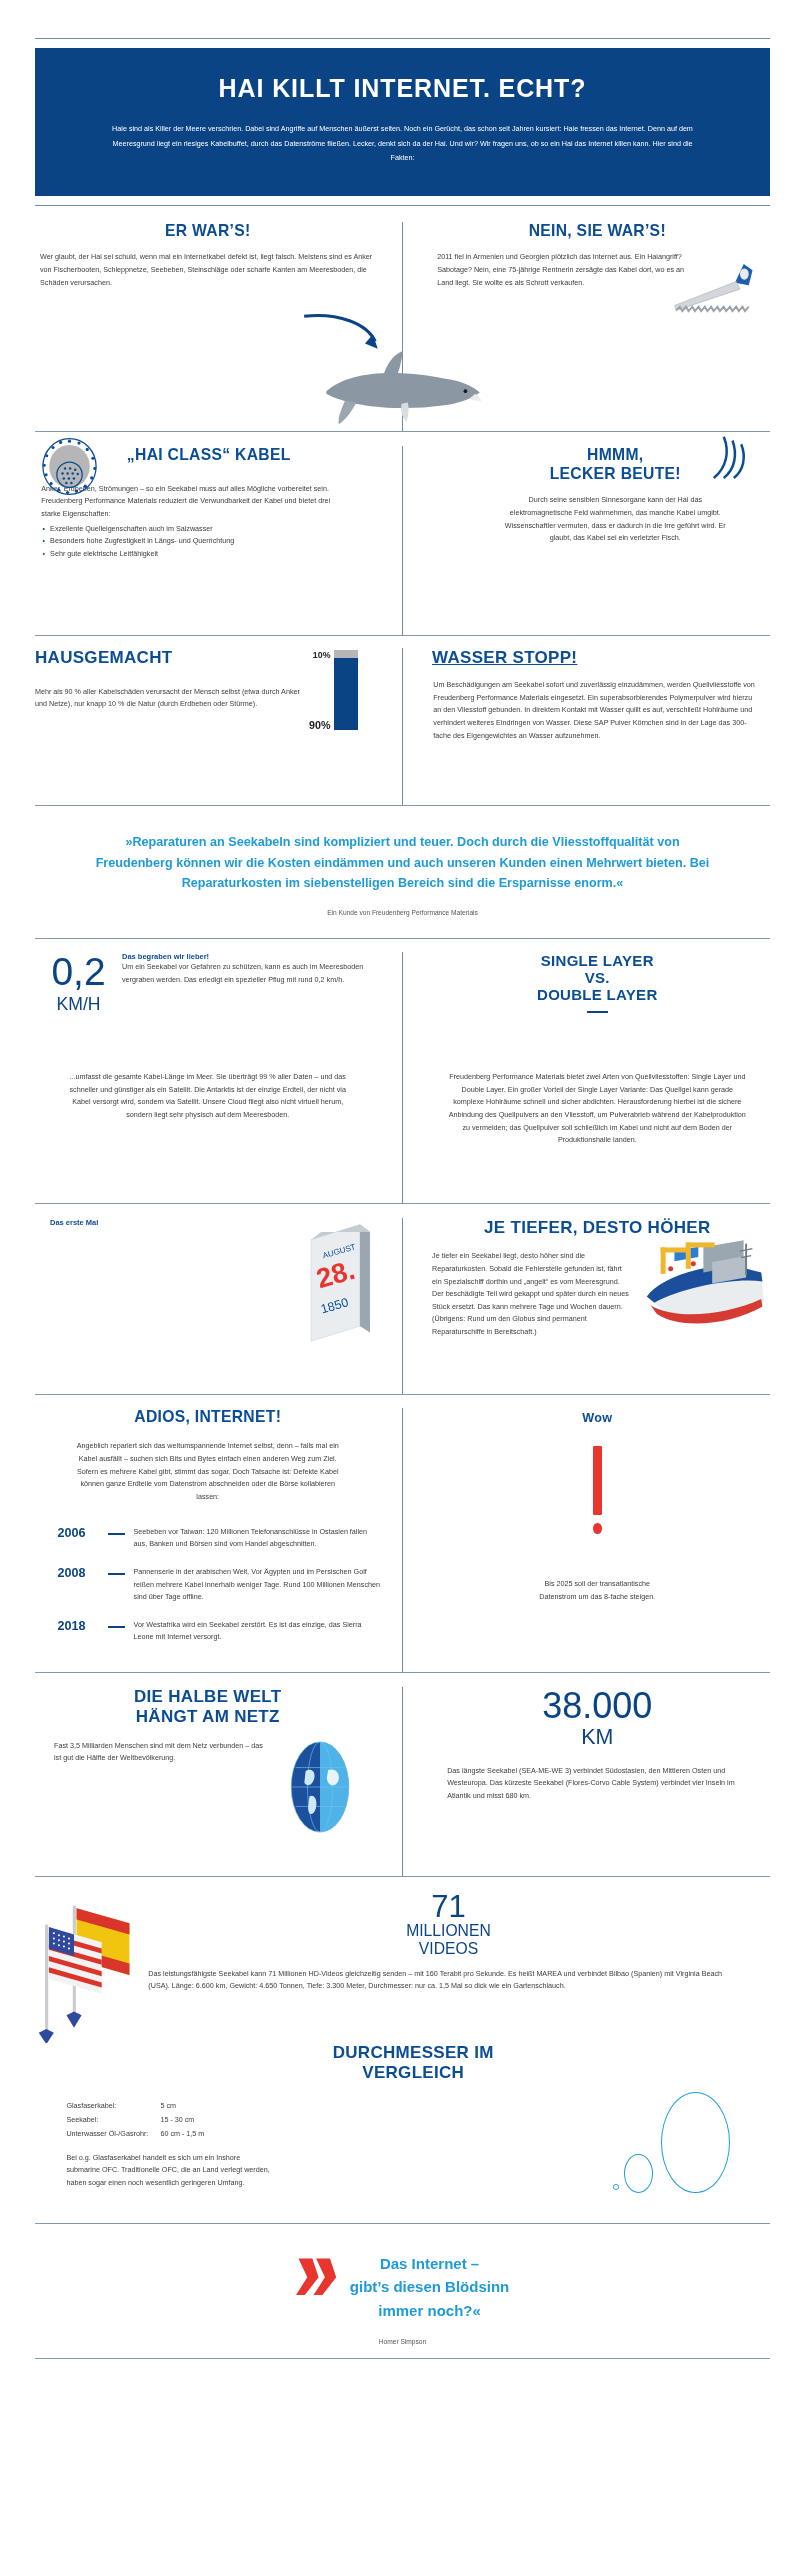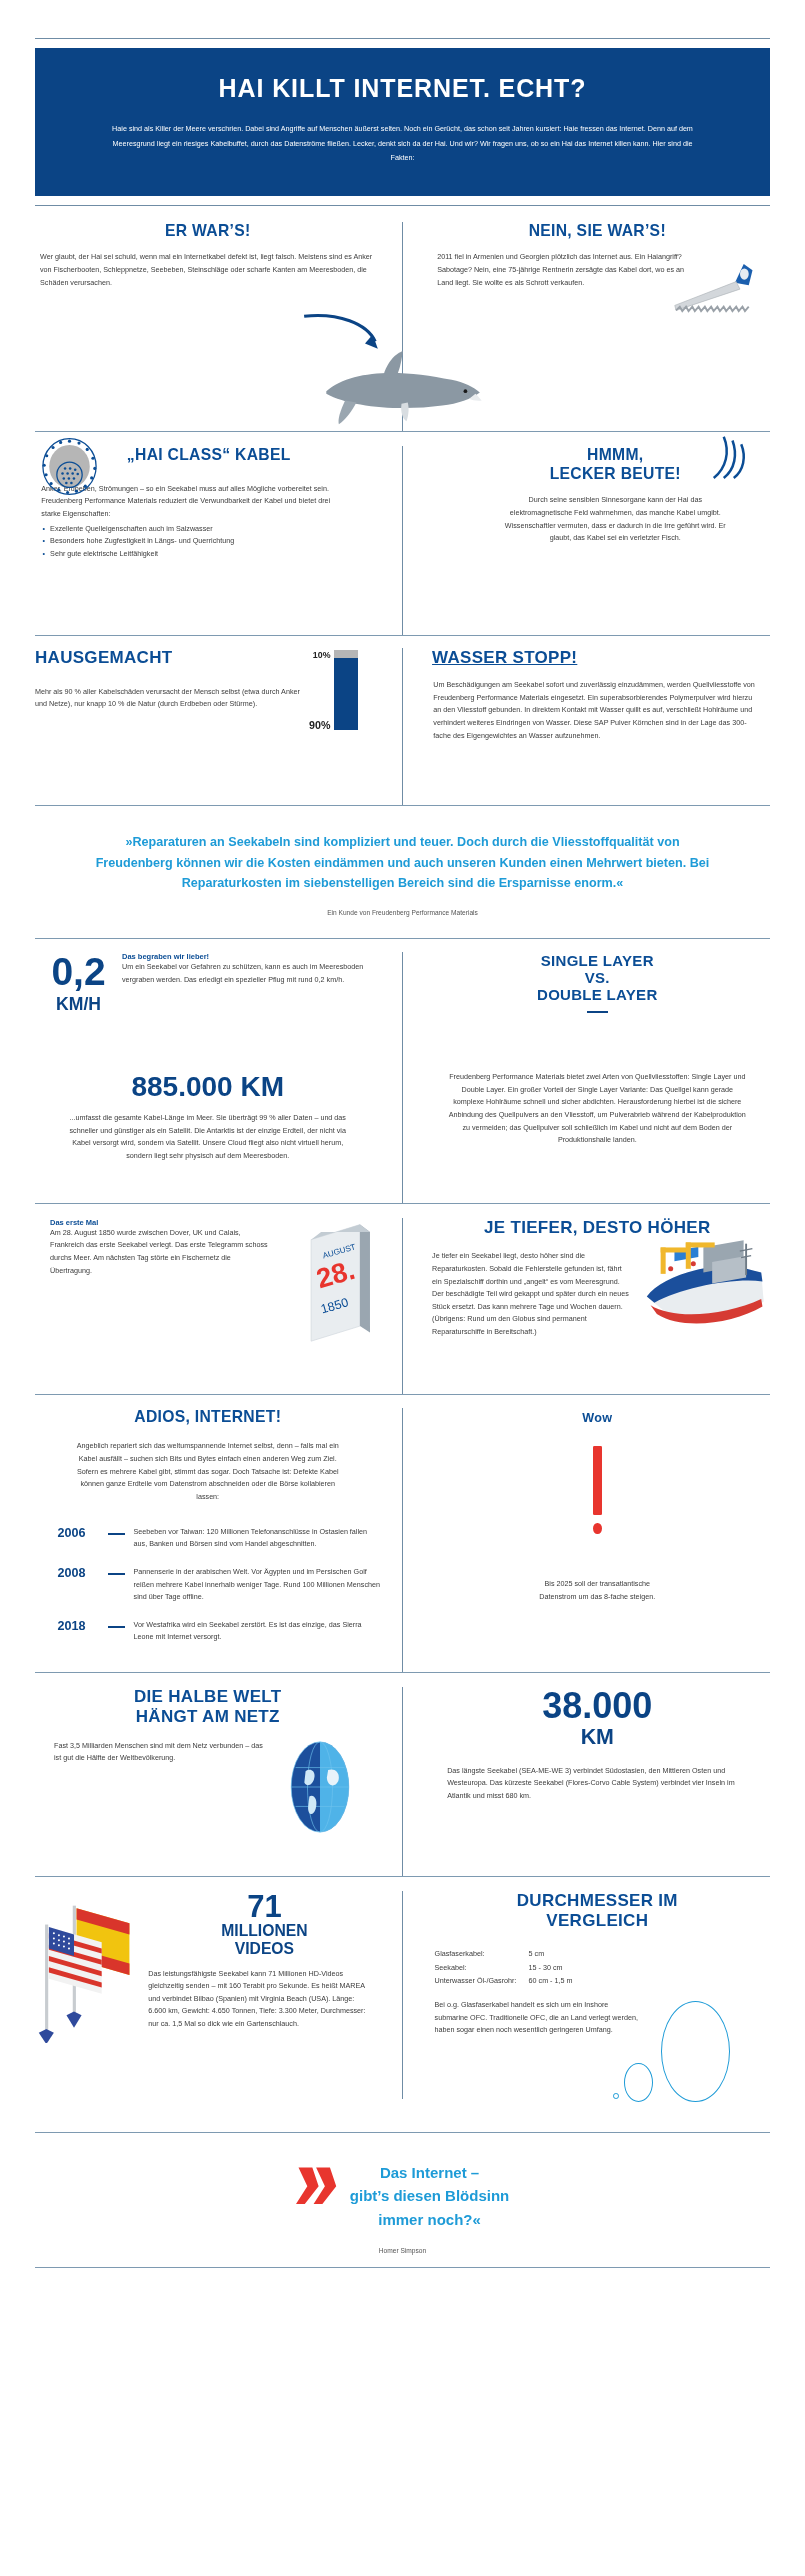--- a/index.html
+++ b/index.html
@@ -53,21 +53,21 @@
   .bar { width: 24px; display: flex; flex-direction: column; }
   .bar .top { background: #b6b6b6; }
   .bar .bot { background: #0b4485; }
   .bar-lbl { font-weight: bold; font-size: 8.8px; color: #222; }
 
   
   .quote { text-align: center; padding: 26.4px 94px 6.3px 94px; }
   .quote p { color: #1e9bd7; font-weight: bold; font-size: 12.6px; line-height: 1.65; }
   .quote .src { color: #555; font-size: 6.6px; margin-top: 15px; font-weight: normal; }
 
-  .bigstat { color: #0b4485; font-weight: bold; }
+  .bigstat { color: #0b4485; font-weight: normal; }
 
   .timeline-row { display: flex; gap: 8.8px; margin-bottom: 15px; align-items: flex-start; }
   .tl-year { color: #0b4485; font-weight: bold; font-size: 12.6px; width: 42px; }
   .tl-dash { width: 16.4px; height: 1.9px; background: #0b4485; margin-top: 7px; }
   .tl-txt { flex: 1; }
 
   .excl { width: 8.8px; margin: 0 auto; }
   .excl .stem { width: 8.8px; height: 69px; background: #e8352e; border-radius: 1.3px; }
   .excl .dot { width: 8.8px; height: 11.3px; background: #e8352e; border-radius: 50%; margin-top: 7.5px; }
 
@@ -255,39 +255,37 @@
   <div class="col pl" style="text-align:center;">
     <div class="hd" style="font-size:15px;">SINGLE LAYER</div>
     <div class="hd" style="font-size:15px;">VS.</div>
     <div class="hd" style="font-size:15px;">DOUBLE LAYER</div>
     <div style="width:21.4px;height:2.5px;background:#0b4485;margin:7.5px auto 0 auto;"></div>
   </div>
 </div>
 
 <div class="band" style="min-height:132px;">
   <div class="col pr" style="text-align:center;">
-    <div class="bigstat" style="font-size:28px;margin-bottom:8.8px;">885.000 KM</div>
     <div class="body-txt" style="padding:0 25px;">...umfasst die gesamte Kabel-Länge im Meer. Sie überträgt 99 % aller Daten – und das schneller und günstiger als ein Satellit. Die Antarktis ist der einzige Erdteil, der nicht via Kabel versorgt wird, sondern via Satellit. Unsere Cloud fliegt also nicht virtuell herum, sondern liegt sehr physisch auf dem Meeresboden.</div>
   </div>
   <div class="vdiv"></div>
   <div class="col pl" style="text-align:center;">
     <div class="body-txt" style="padding:0 21.4px;">Freudenberg Performance Materials bietet zwei Arten von Quellvliesstoffen: Single Layer und Double Layer. Ein großer Vorteil der Single Layer Variante: Das Quellgel kann gerade komplexe Hohlräume schnell und sicher abdichten. Herausforderung hierbei ist die sichere Anbindung des Quellpulvers an den Vliesstoff, um Pulverabrieb während der Kabelproduktion zu vermeiden; das Quellpulver soll schließlich im Kabel und nicht auf dem Boden der Produktionshalle landen.</div>
   </div>
 </div>
 
 <div class="page">
     <div class="rule-h thin"></div>
   </div>
 
 <div class="band" style="margin-top:14px;min-height:176px;">
   <div class="col pr" style="position:relative;">
     <div style="display:flex;gap:12.6px;padding-left:15px;">
       <div style="flex:1;">
         <div class="blue-lbl">Das erste Mal</div>
-        <div class="body-txt">Am 28. August 1850 wurde zwischen Dover, UK und Calais, Frankreich das erste Seekabel verlegt. Das erste Telegramm schoss durchs Meer. Am nächsten Tag störte ein Fischernetz die Übertragung.</div>
       </div>
 
       <div style="width:94px;position:relative;">
         <svg width="94" height="126" viewBox="0 0 150 200">
           <polygon points="40,34 118,10 118,172 40,196" fill="#e9edf0" stroke="#cfd6dc"></polygon>
           <polygon points="118,10 134,22 134,182 118,172" fill="#9aa6b0"></polygon>
           <polygon points="40,34 56,22 134,22 118,10" fill="#c3ccd3"></polygon>
           <text x="60" y="64" fill="#0b4d95" font-size="13" font-family="Liberation Sans, sans-serif" transform="rotate(-16 60 64)">AUGUST</text>
           <text x="54" y="112" fill="#e8352e" font-size="44" font-weight="bold" font-family="Liberation Sans, sans-serif" transform="rotate(-16 54 112)">28.</text>
           <text x="58" y="152" fill="#0b4d95" font-size="20" font-family="Liberation Sans, sans-serif" transform="rotate(-16 58 152)">1850</text>
@@ -388,21 +386,21 @@
     <div class="bigstat" style="font-size:36px;line-height:1.05;">38.000</div>
     <div class="bigstat" style="font-size:21.4px;margin-bottom:15px;">KM</div>
     <div class="body-txt" style="padding:0 22.6px;text-align:left;">Das längste Seekabel (SEA-ME-WE 3) verbindet Südostasien, den Mittleren Osten und Westeuropa. Das kürzeste Seekabel (Flores-Corvo Cable System) verbindet vier Inseln im Atlantik und misst 680 km.</div>
   </div>
 </div>
 
 <div class="page">
     <div class="rule-h thin"></div>
   </div>
 
-<div class="band" style="margin-top:14px;min-height:208px;">
+<div class="band" style="margin-top:14px;min-height:208px;flex-direction:column;">
   <div class="col pr" style="position:relative;">
     <div style="display:flex;gap:6.3px;">
 
       <svg width="107" height="145" style="margin-top:7.5px;" viewBox="0 0 170 230">
 
         <polygon points="66,16 150,40 150,122 66,98" fill="#f1c40f"></polygon>
         <polygon points="66,16 150,40 150,58 66,34" fill="#d9352b"></polygon>
         <polygon points="66,80 150,104 150,122 66,98" fill="#d9352b"></polygon>
         <rect x="80" y="50" width="18" height="24" fill="#d4a017" transform="skewY(16)"></rect>
         <rect x="60" y="12" width="5" height="186" fill="#c8ccd0"></rect>

